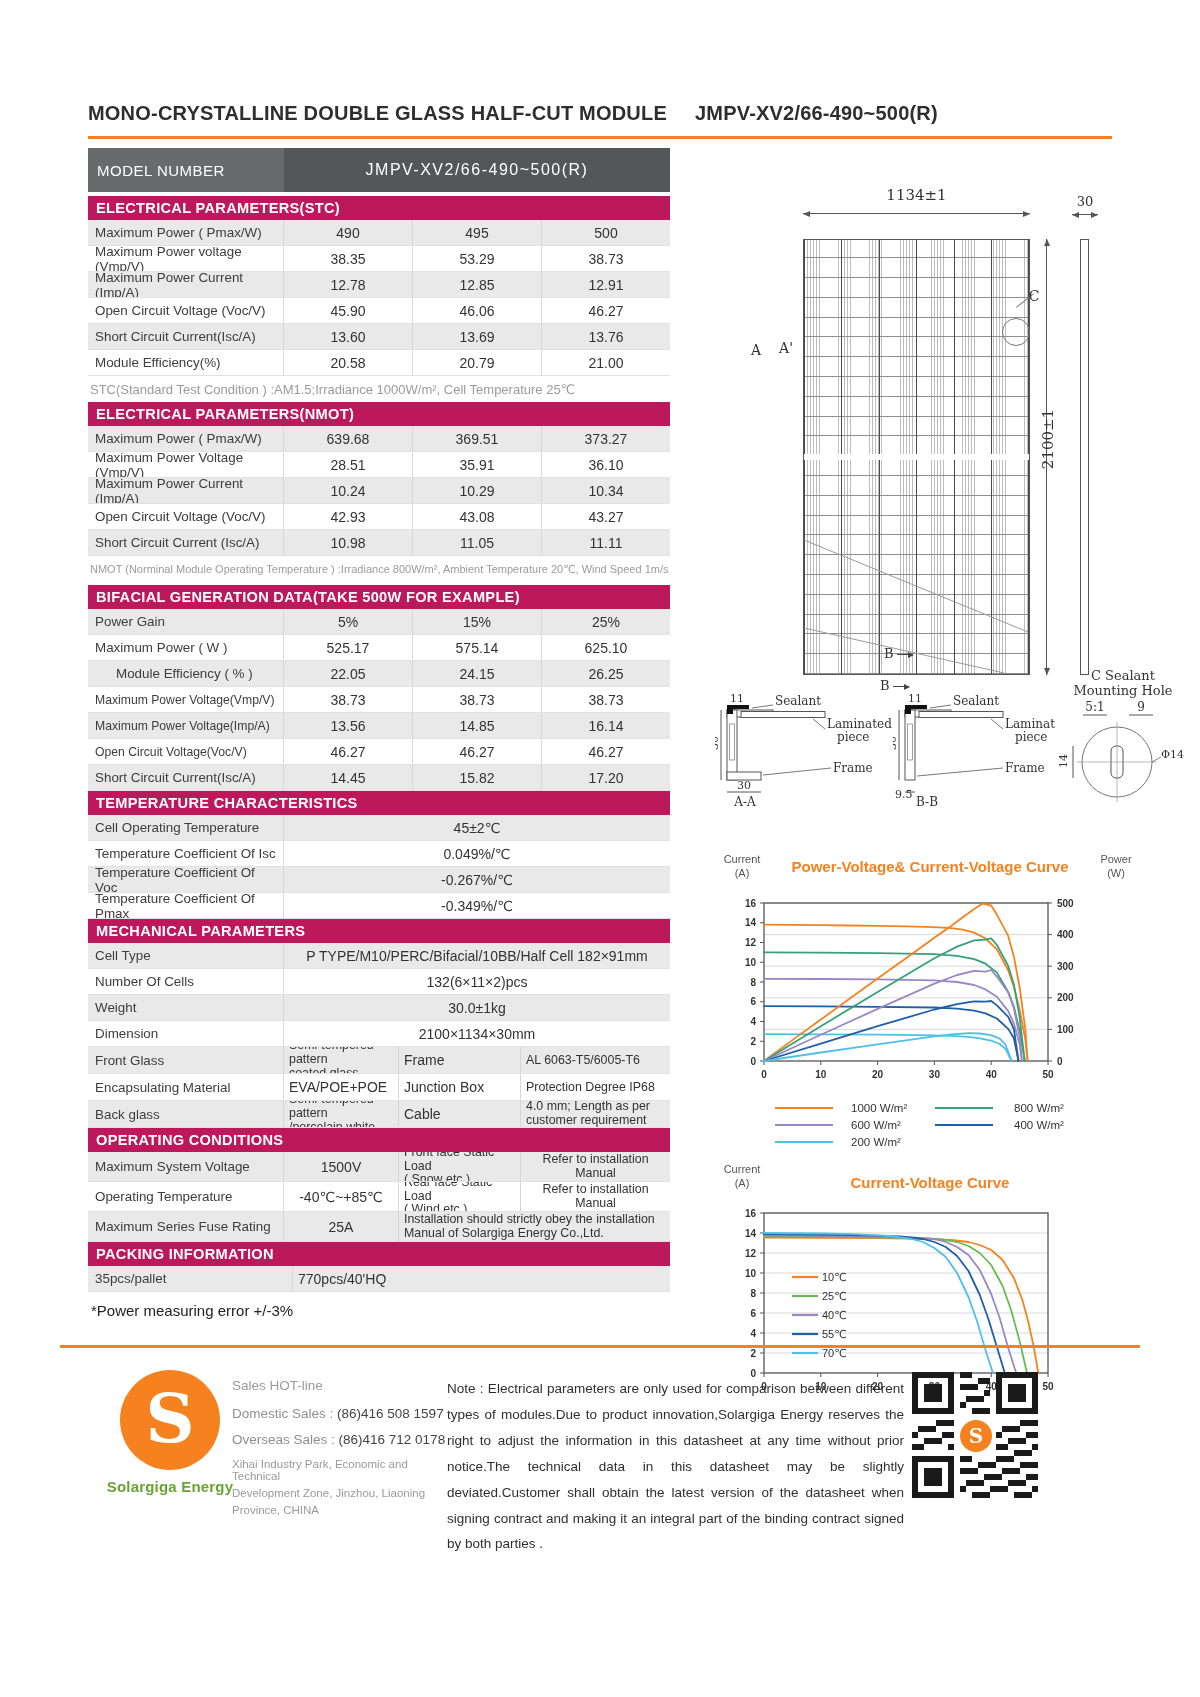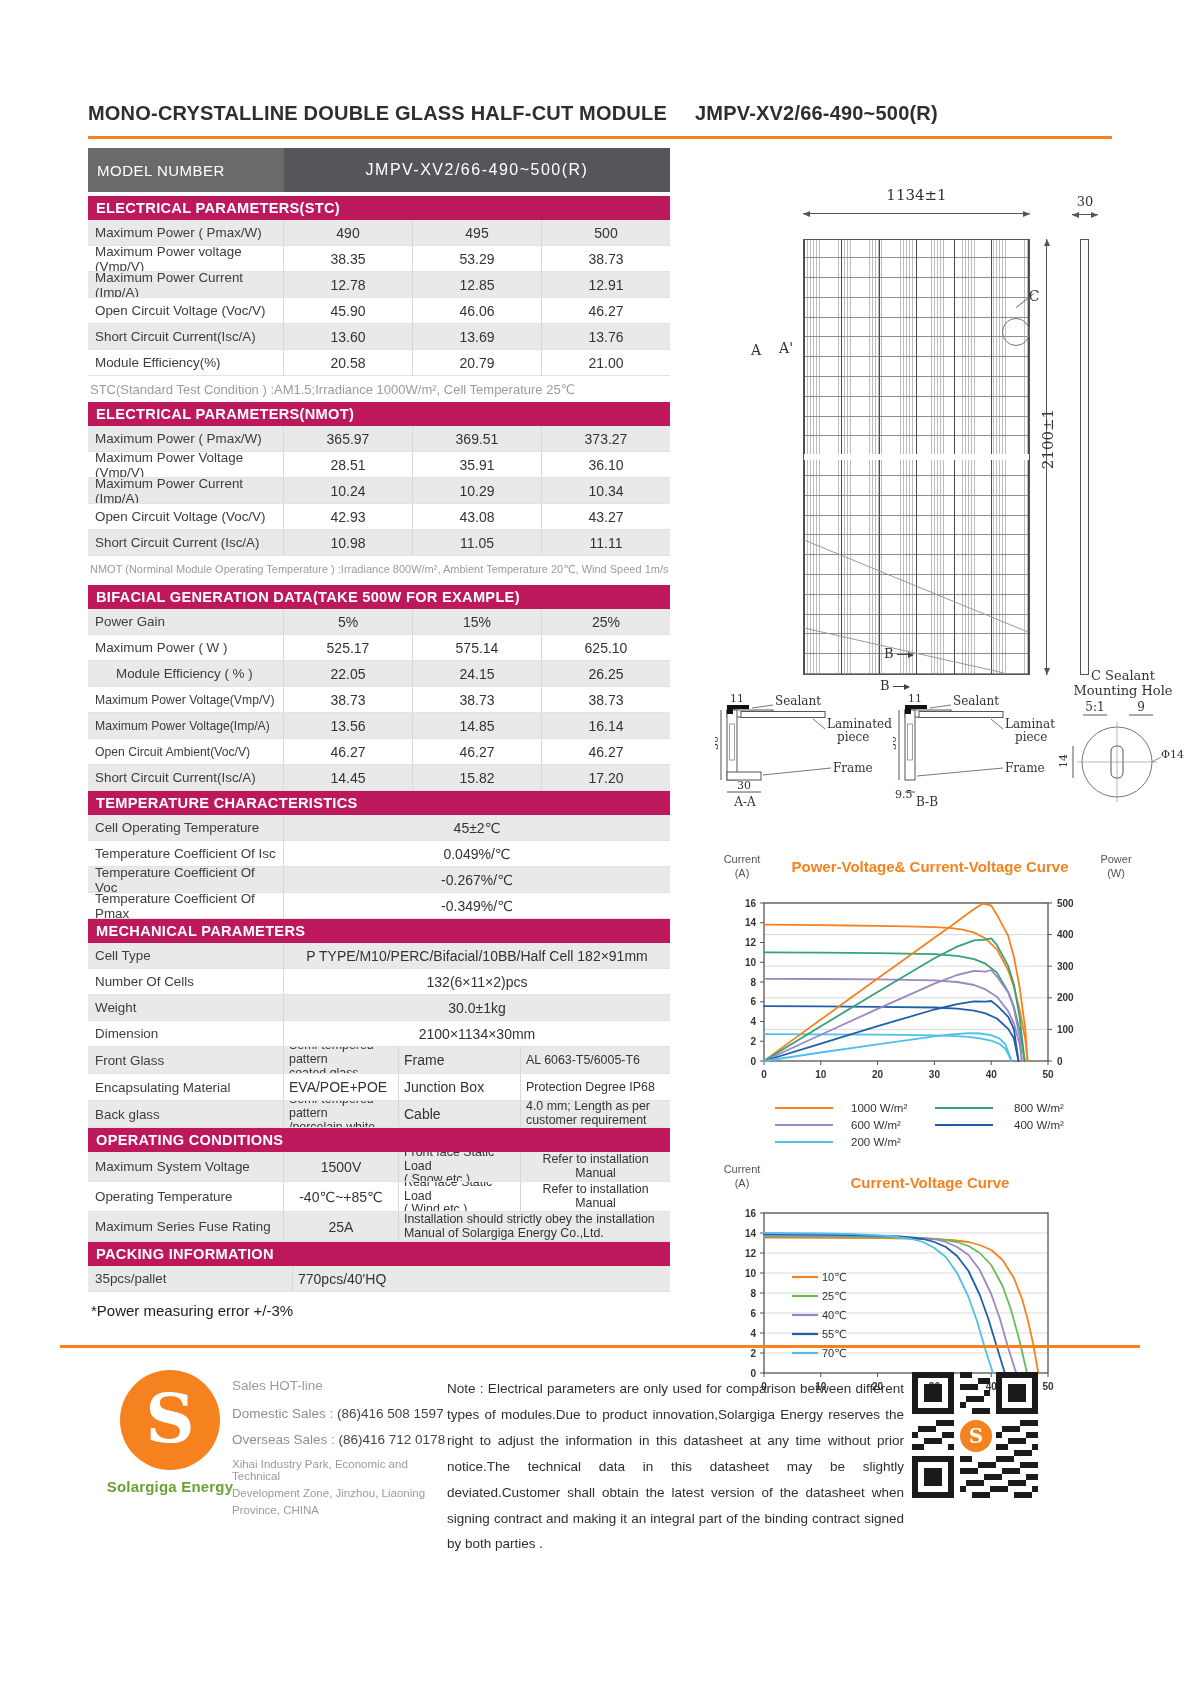--- a/index.html
+++ b/index.html
@@ -143,21 +143,21 @@
           <div class="td" style="width: 129px;">20.79</div>
           <div class="td" style="width: 128px;">21.00</div>
         </div>
       </div>
     <div class="note">STC(Standard Test Condition ) :AM1.5;Irradiance 1000W/m²,  Cell Temperature  25℃</div>
 
     <div class="sec">ELECTRICAL PARAMETERS(NMOT)</div>
     <div class="tbl">
         <div class="tr g">
           <div class="td lab l" style="width: 196px;">Maximum Power ( Pmax/W)</div>
-          <div class="td" style="width: 129px;">365.97</div>
+          <div class="td" style="width: 129px;">639.68</div>
           <div class="td" style="width: 129px;">369.51</div>
           <div class="td" style="width: 128px;">373.27</div>
         </div>
         <div class="tr">
           <div class="td lab l" style="width: 196px;">Maximum Power Voltage (Vmp/V)</div>
           <div class="td" style="width: 129px;">28.51</div>
           <div class="td" style="width: 129px;">35.91</div>
           <div class="td" style="width: 128px;">36.10</div>
         </div>
         <div class="tr g">
@@ -207,21 +207,21 @@
           <div class="td" style="width: 129px;">38.73</div>
           <div class="td" style="width: 128px;">38.73</div>
         </div>
         <div class="tr g">
           <div class="td sm lab l" style="width: 196px;">Maximum Power Voltage(Imp/A)</div>
           <div class="td" style="width: 129px;">13.56</div>
           <div class="td" style="width: 129px;">14.85</div>
           <div class="td" style="width: 128px;">16.14</div>
         </div>
         <div class="tr">
-          <div class="td sm lab l" style="width: 196px;">Open Circuit Ambient(Voc/V)</div>
+          <div class="td sm lab l" style="width: 196px;">Open Circuit Voltage(Voc/V)</div>
           <div class="td" style="width: 129px;">46.27</div>
           <div class="td" style="width: 129px;">46.27</div>
           <div class="td" style="width: 128px;">46.27</div>
         </div>
         <div class="tr g">
           <div class="td lab l" style="width: 196px;">Short Circuit Current(Isc/A)</div>
           <div class="td" style="width: 129px;">14.45</div>
           <div class="td" style="width: 129px;">15.82</div>
           <div class="td" style="width: 128px;">17.20</div>
         </div>

